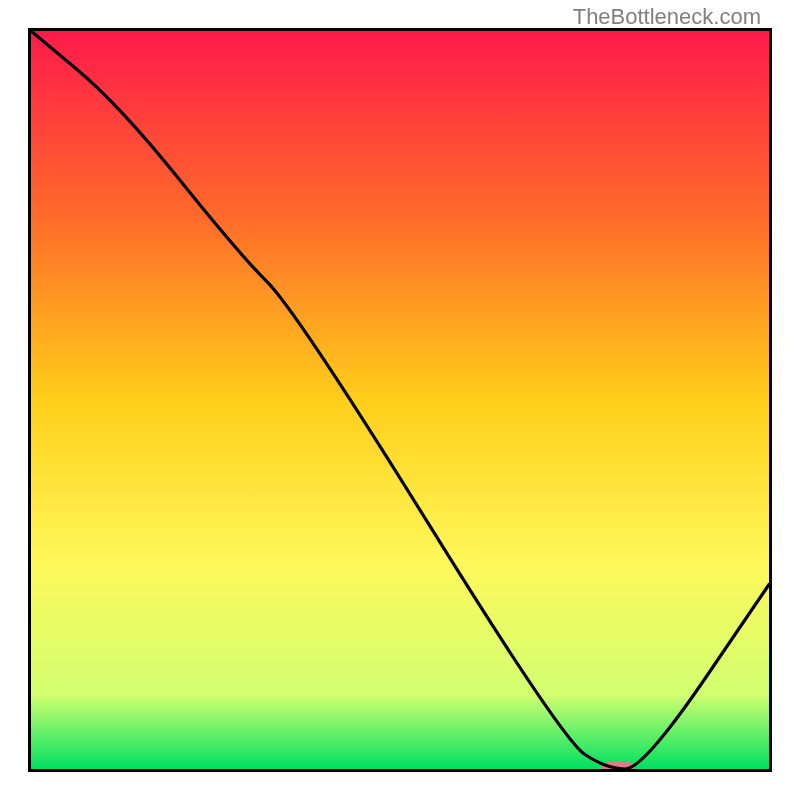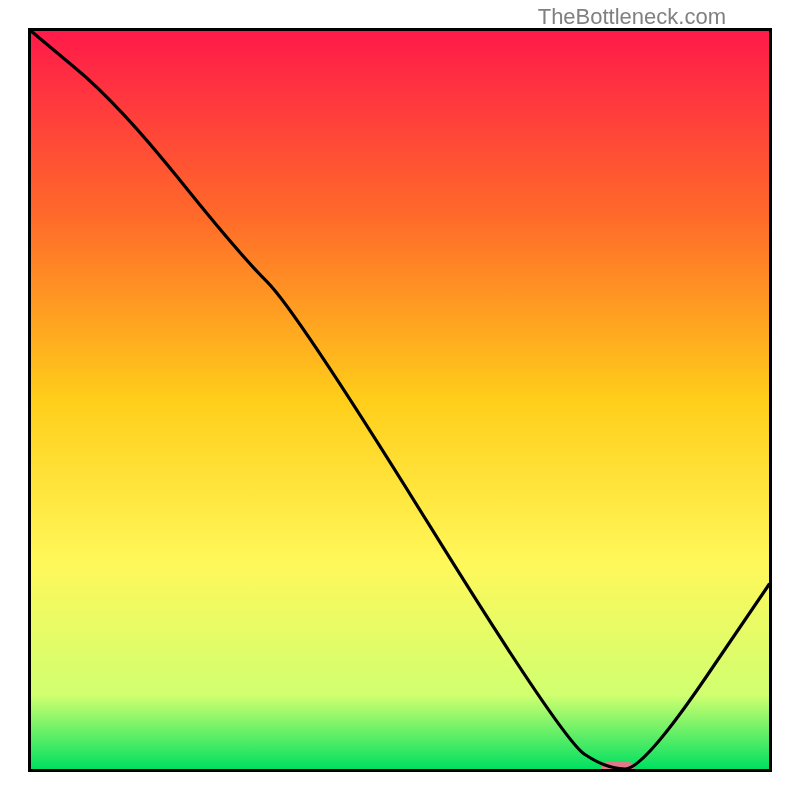--- a/index.html
+++ b/index.html
@@ -7,20 +7,21 @@
     padding: 0;
     width: 800px;
     height: 800px;
     background: #ffffff;
     font-family: Arial, Helvetica, sans-serif;
   }
   .container {
     position: relative;
     width: 740px;
     height: 800px;
+    padding-left: 35px;
   }
   .watermark {
     position: absolute;
     top: 4px;
     right: 14px;
     color: #808080;
     font-size: 22px;
     font-weight: normal;
     letter-spacing: 0px;
   }

